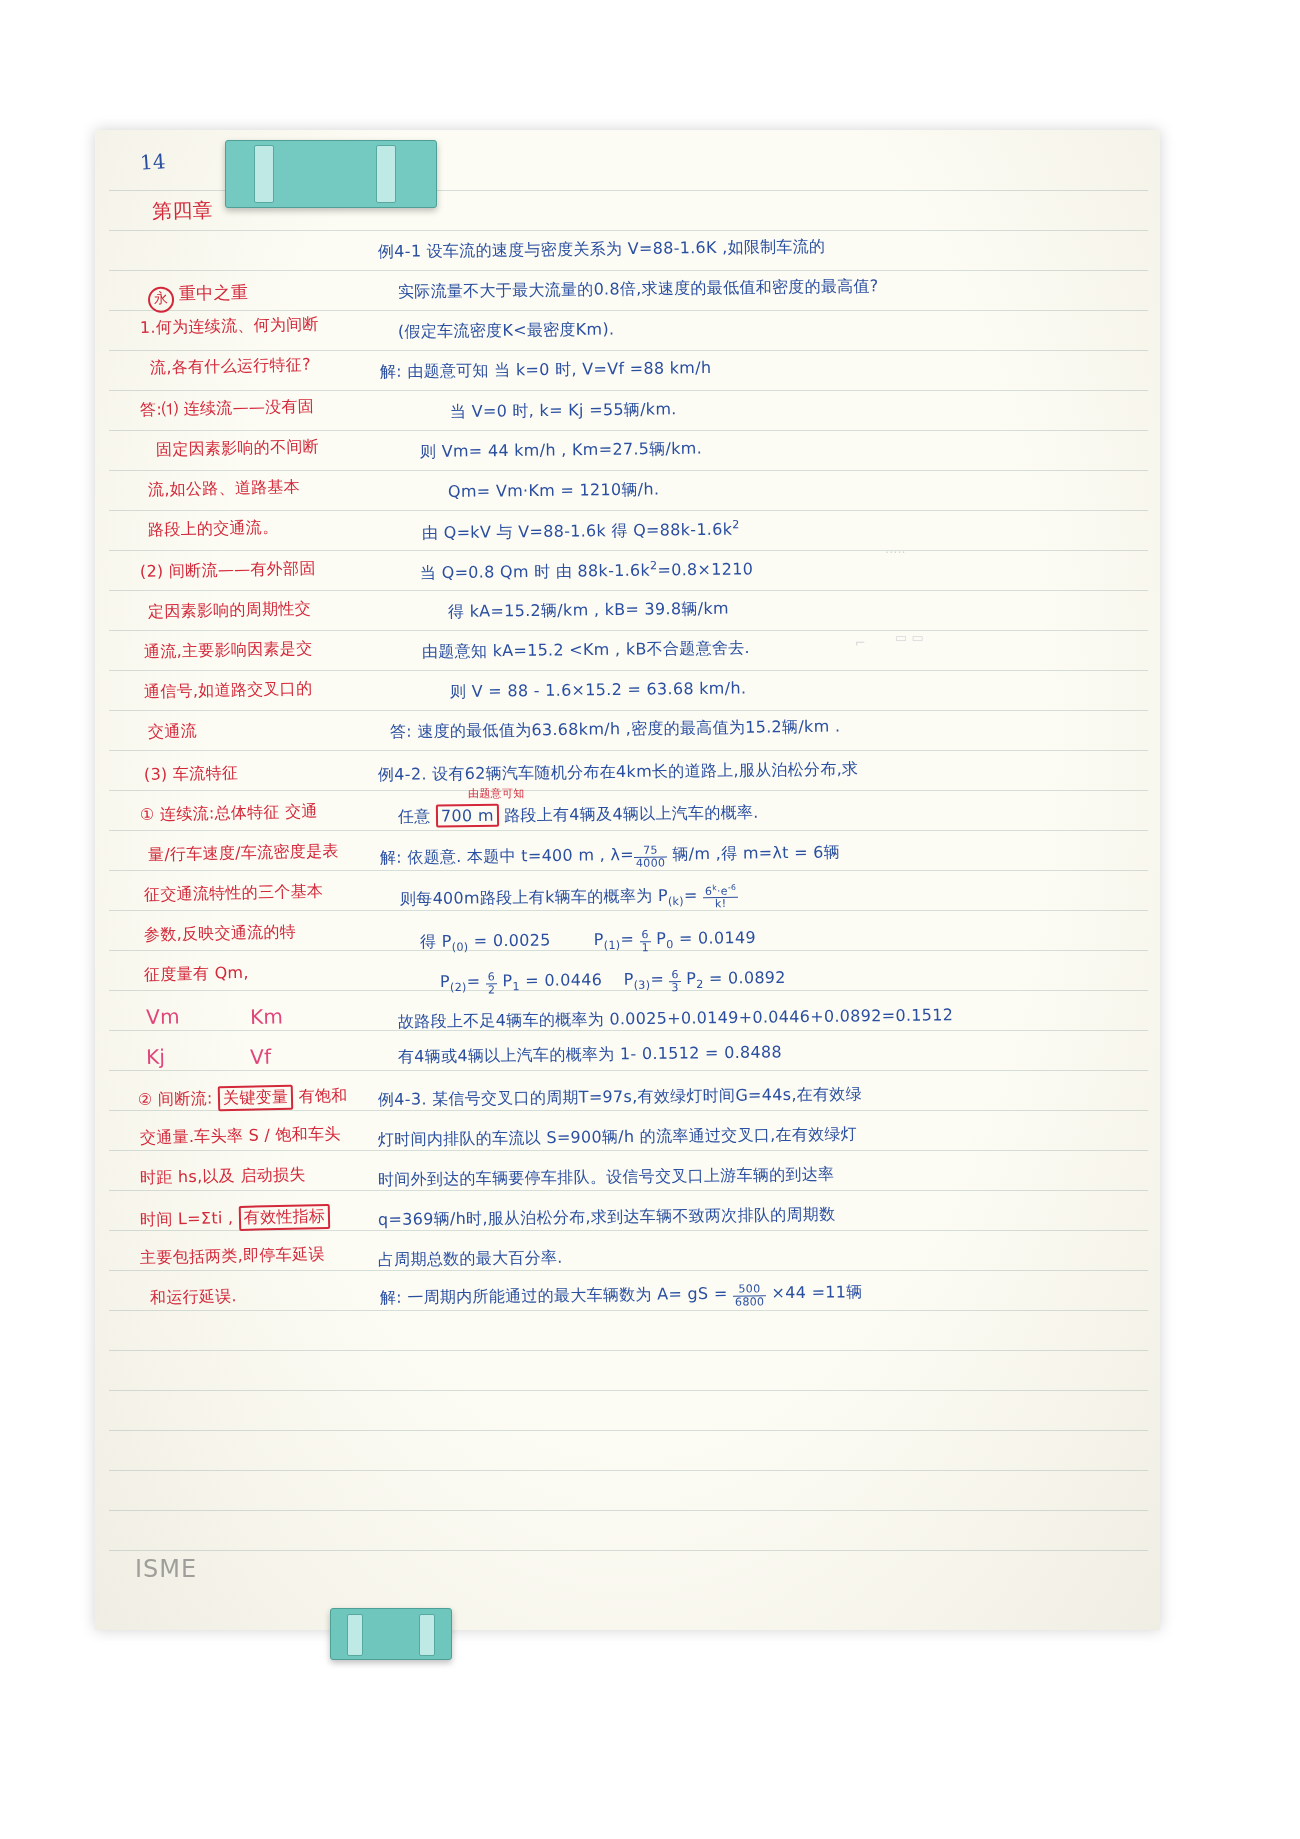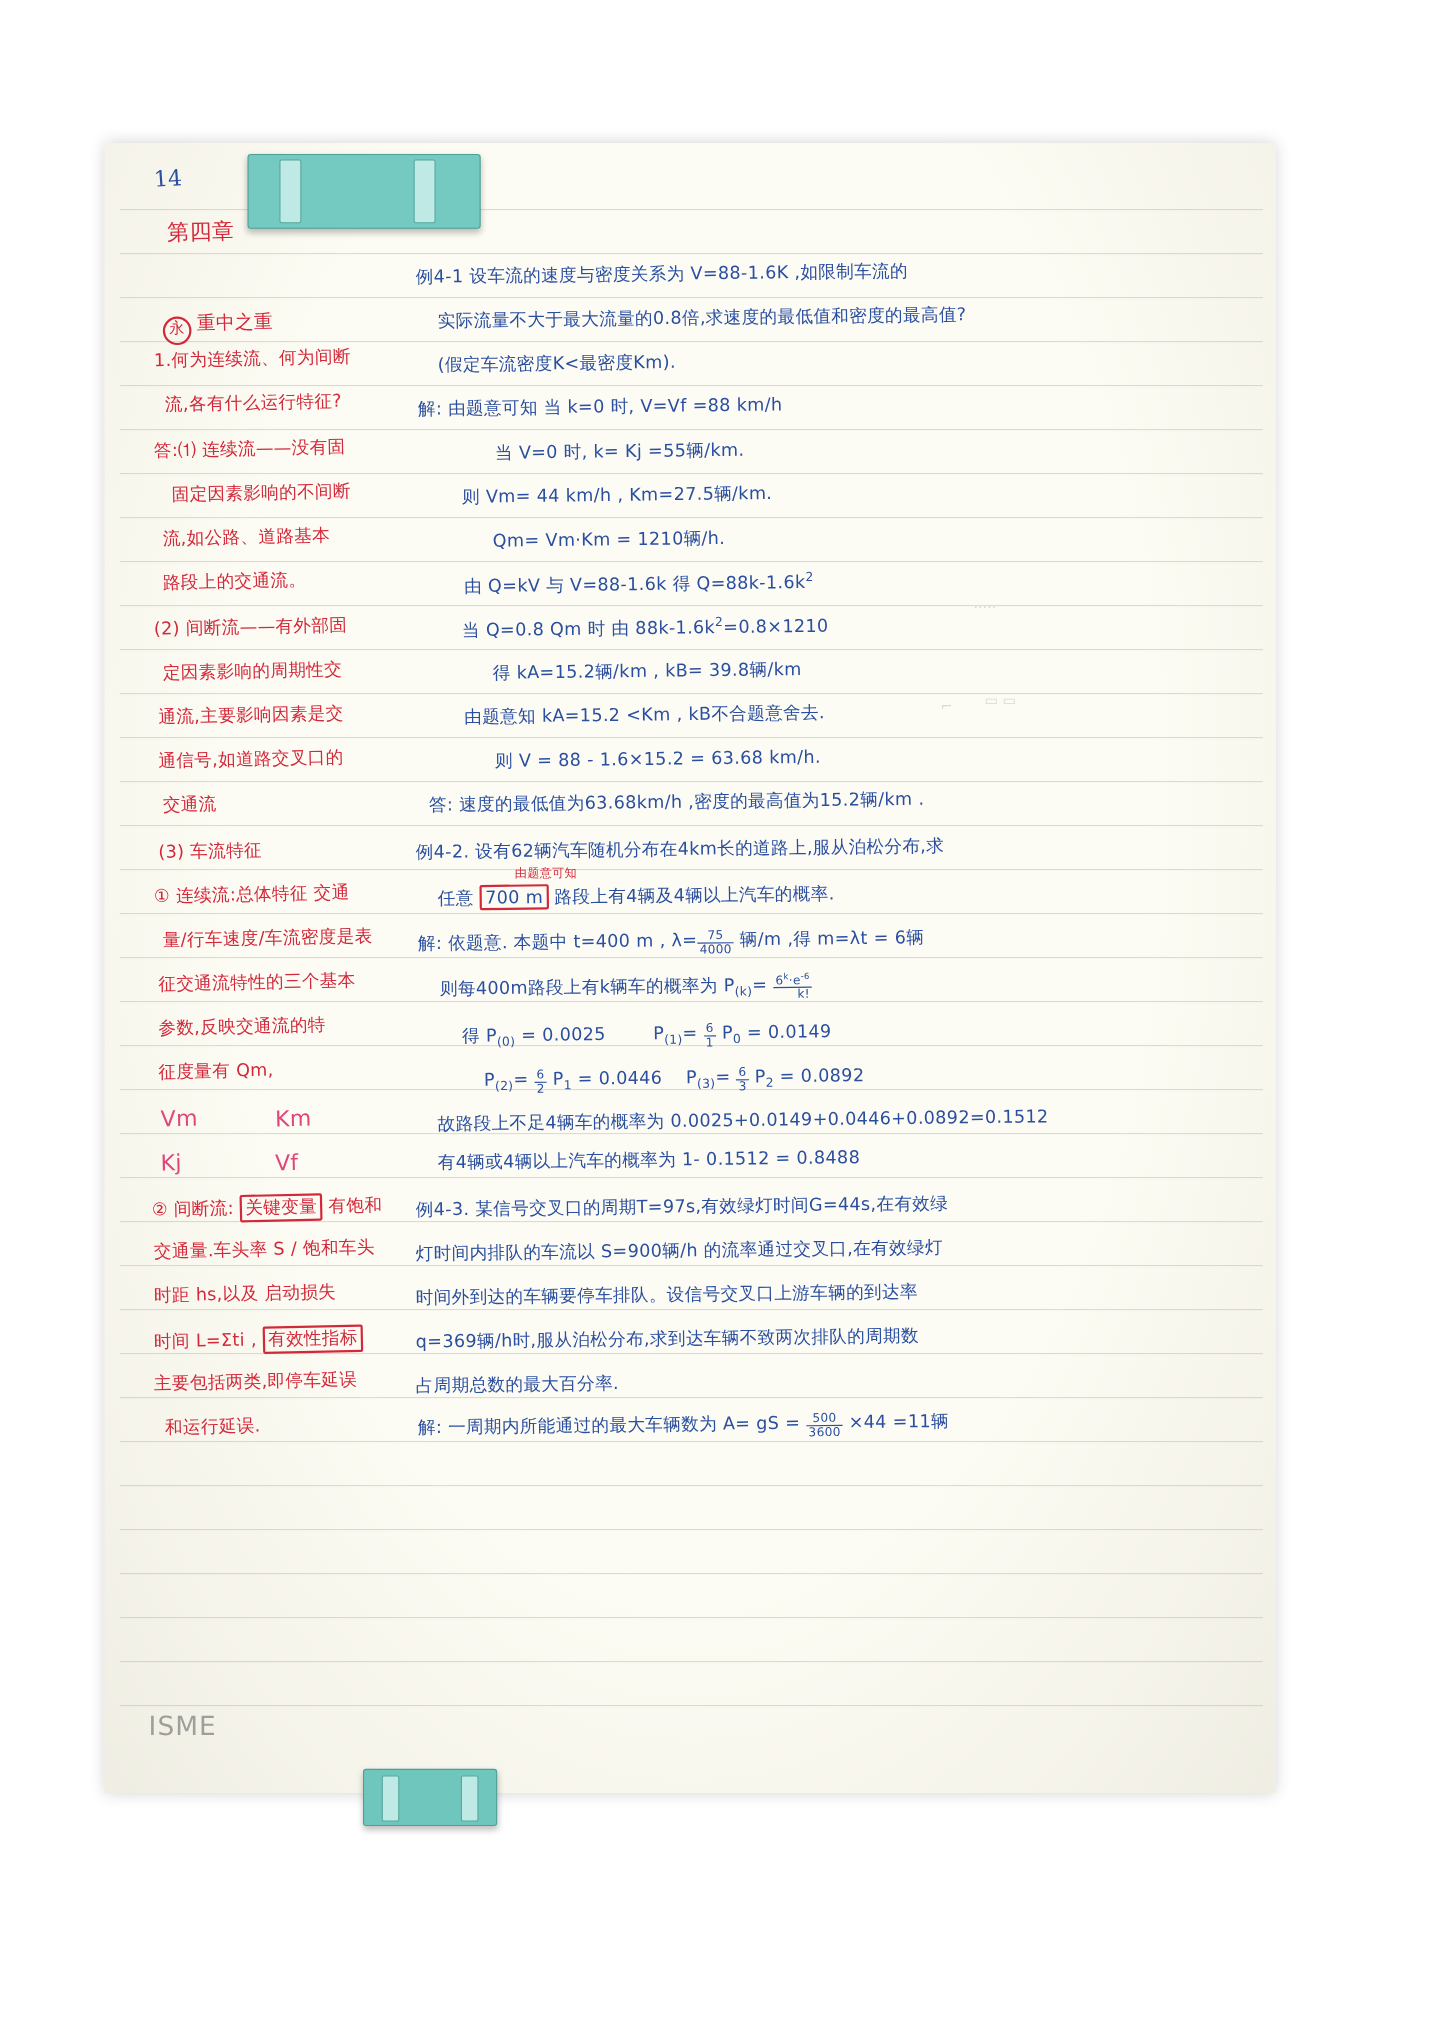--- a/index.html
+++ b/index.html
@@ -151,21 +151,21 @@
   
   .ghost {
     position: absolute;
     color: rgba(140,150,170,.35);
     font-size: 13px;
     font-family: "DejaVu Sans", sans-serif;
   }
 
   .fracw { display:inline-block; text-align:center; vertical-align:-7px; font-size:11px; line-height:1.05; }
   .fracw .n { display:block; border-bottom:1px solid currentColor; padding: 0 2px;}
-  .fracw .d { display:block; padding: 0 2px; text-align: right;}
+  .fracw .d { display:block; padding: 0 2px;}
   sup { font-size: .7em; }
   sub { font-size: .7em; }
 </style>
 </head>
 <body>
 
 <div id="photo">
 
   <div id="paper">
 
@@ -301,21 +301,21 @@
     </div>
     <div class="hw blue s16 slant2" style="left:398px; top:1012px;">故路段上不足4辆车的概率为 0.0025+0.0149+0.0446+0.0892=0.1512</div>
     <div class="hw blue s16 slant2" style="left:398px; top:1047px;">有4辆或4辆以上汽车的概率为 1- 0.1512 = 0.8488</div>
 
     <div class="hw blue s16 slant2" style="left:378px; top:1090px;">例4-3. 某信号交叉口的周期T=97s,有效绿灯时间G=44s,在有效绿</div>
     <div class="hw blue s16 slant2" style="left:378px; top:1130px;">灯时间内排队的车流以 S=900辆/h 的流率通过交叉口,在有效绿灯</div>
     <div class="hw blue s16 slant2" style="left:378px; top:1170px;">时间外到达的车辆要停车排队。设信号交叉口上游车辆的到达率</div>
     <div class="hw blue s16 slant2" style="left:378px; top:1210px;">q=369辆/h时,服从泊松分布,求到达车辆不致两次排队的周期数</div>
     <div class="hw blue s16 slant2" style="left:378px; top:1250px;">占周期总数的最大百分率.</div>
     <div class="hw blue s16 slant2" style="left:380px; top:1288px;">
-      解: 一周期内所能通过的最大车辆数为 A= gS = <span class="fracw"><span class="n">500</span><span class="d">3600</span></span> ×44 =11辆
+      解: 一周期内所能通过的最大车辆数为 A= gS = <span class="fracw"><span class="n">500</span><span class="d">6800</span></span> ×44 =11辆
     </div>
   </div>
 
   <div class="clip" id="clip-top">
     <div class="arm a1"></div>
     <div class="arm a2"></div>
   </div>
   <div class="clip" id="clip-bottom">
     <div class="arm a1"></div>
     <div class="arm a2"></div>

